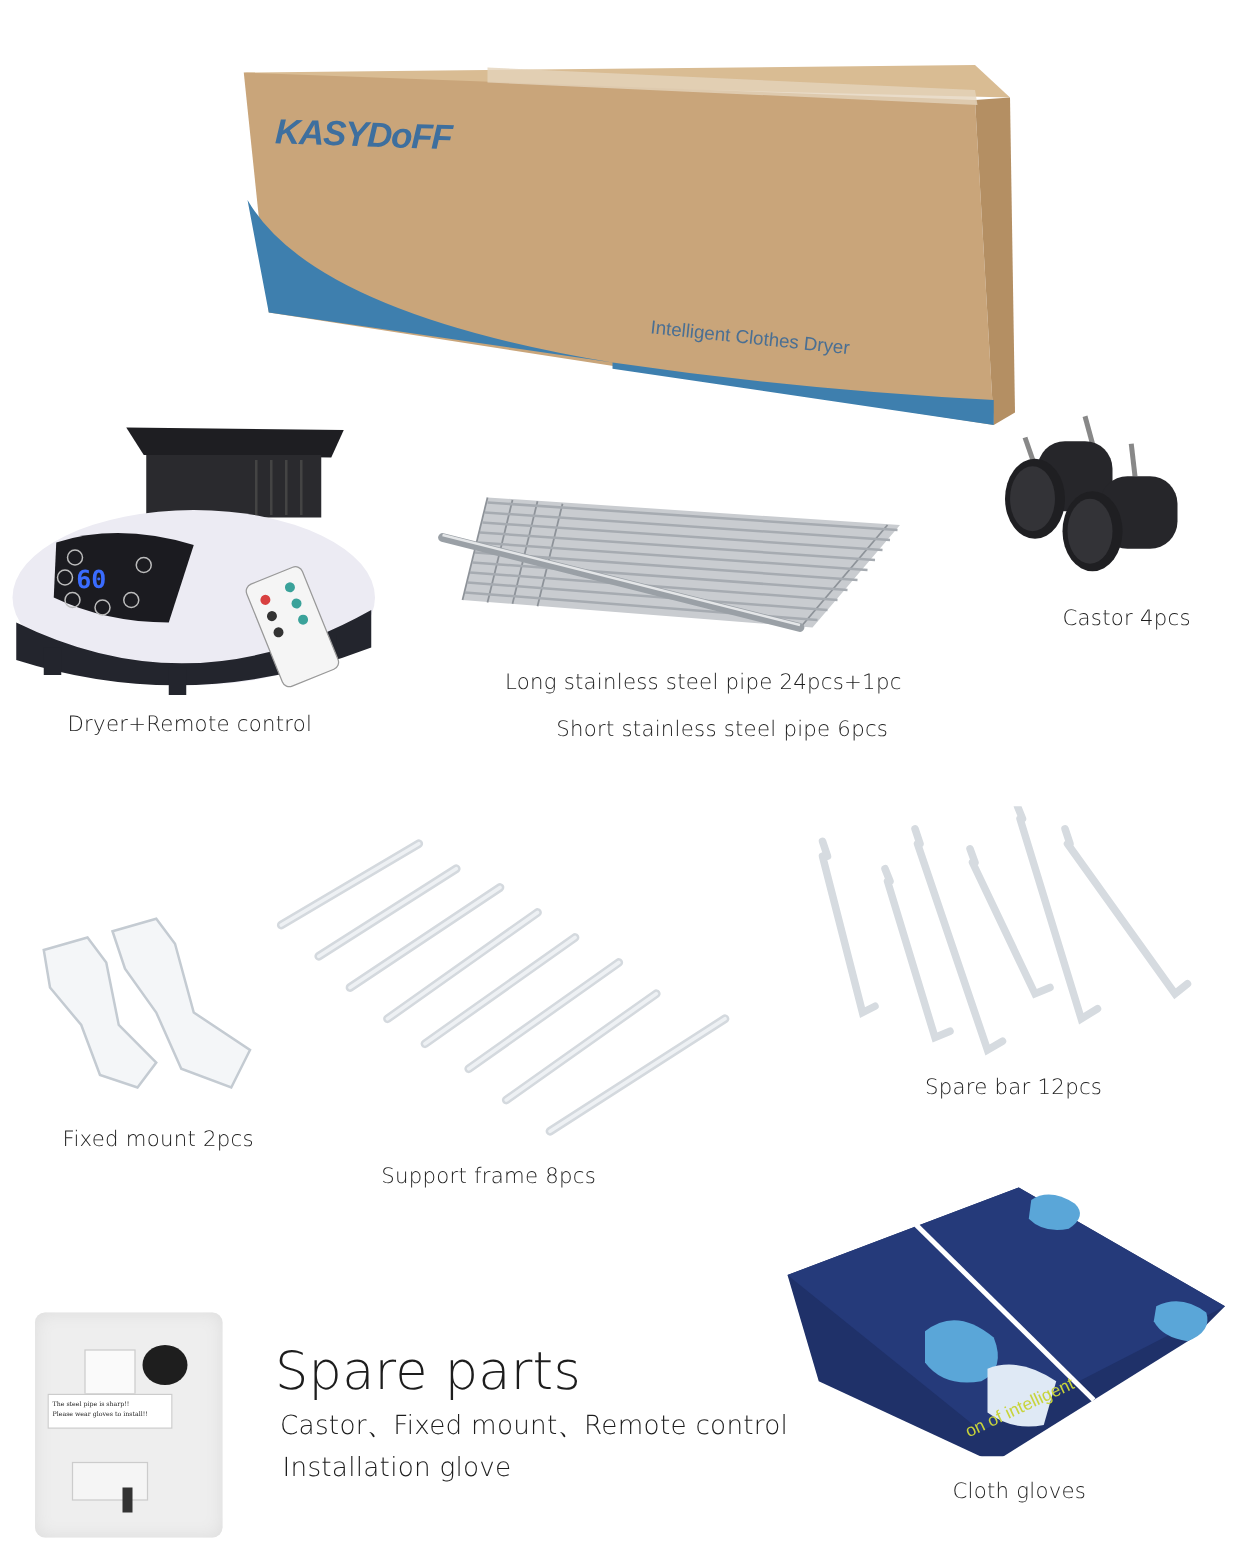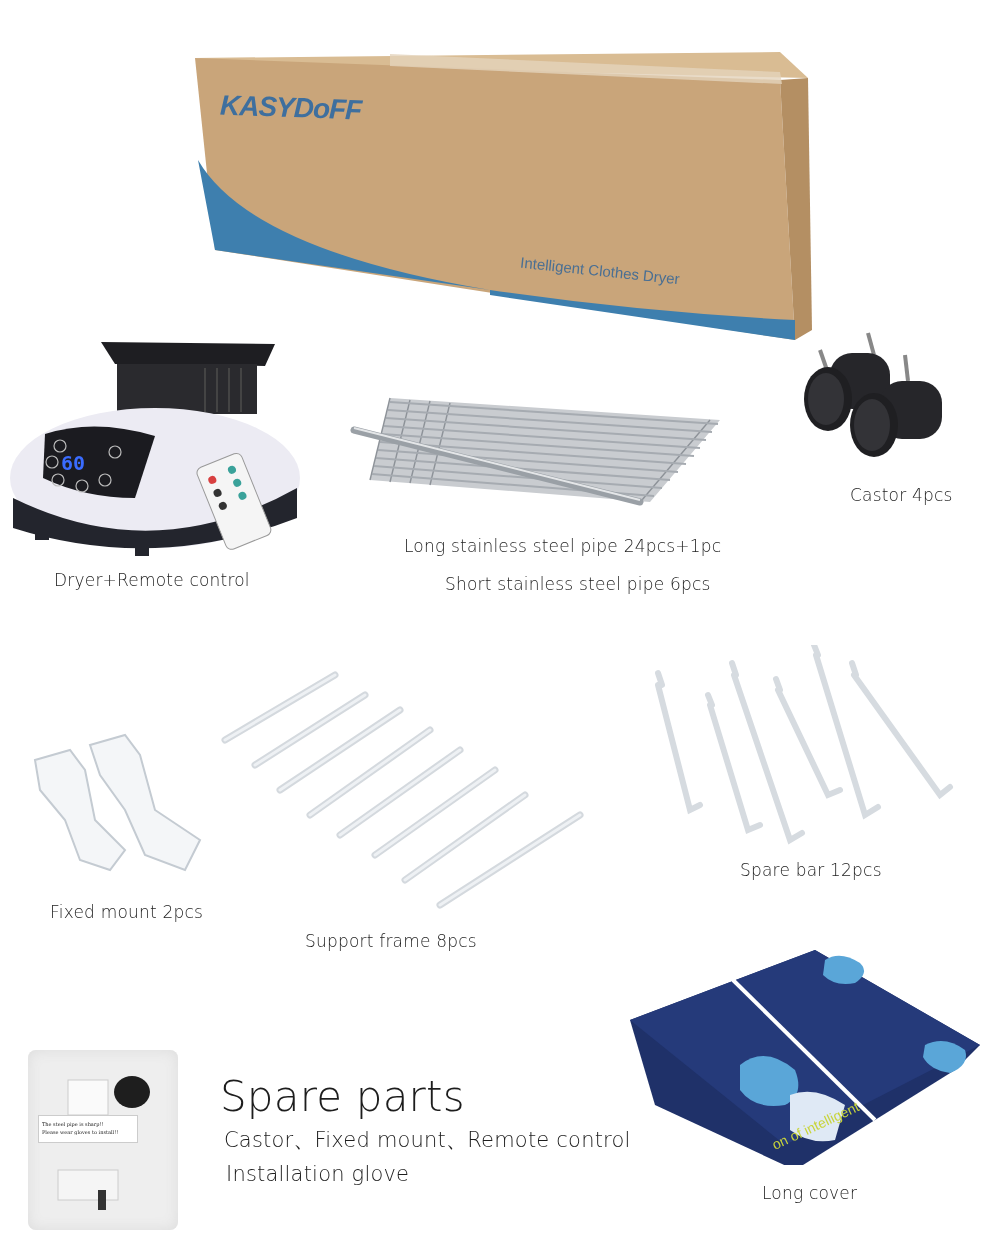--- a/index.html
+++ b/index.html
@@ -189,13 +189,13 @@
     <polygon points="5,75 190,5 355,100 330,125 170,225 30,160" fill="#1f3169"></polygon>
     <polygon points="5,75 190,5 355,100 160,200" fill="#253a7a"></polygon>
     <line x1="108" y1="35" x2="250" y2="175" stroke="#ffffff" stroke-width="4"></line>
     <path d="M200,15 Q215,5 235,18 Q245,28 230,38 Q210,42 198,30 Z" fill="#5aa6d8"></path>
     <path d="M300,100 Q320,90 340,105 Q345,120 325,128 Q305,125 298,112 Z" fill="#5aa6d8"></path>
     <path d="M115,120 Q140,100 170,125 Q180,150 160,160 Q130,165 115,145 Z" fill="#5aa6d8"></path>
     <path d="M165,150 Q190,140 220,160 L210,195 Q185,200 165,185 Z" fill="#dfe9f5"></path>
     <text x="150" y="205" font-size="14" fill="#c8d43a" font-family="Liberation Sans,sans-serif" transform="rotate(-25 150 205)">on of intelligent</text>
   </svg>
 </div>
-<div class="label" style="left:762px;top:1183px;">Long cover</div>
+<div class="label" style="left:762px;top:1183px;">Cloth gloves</div>
 
 </body></html>

